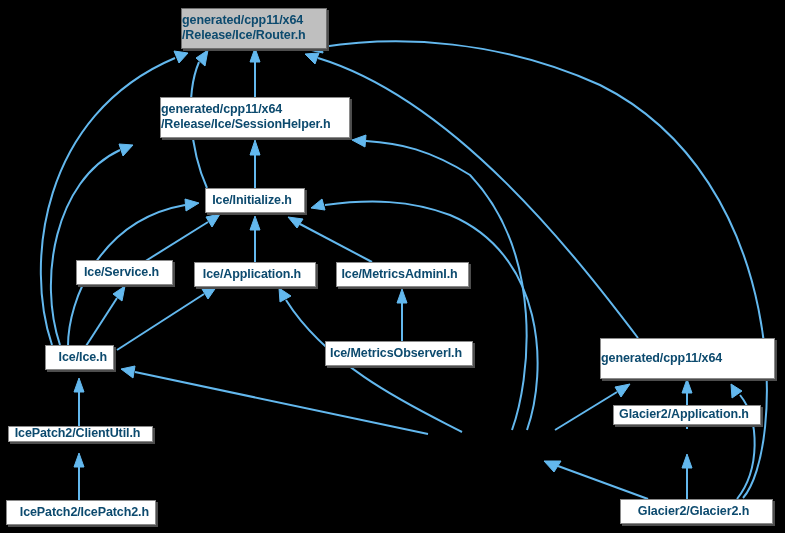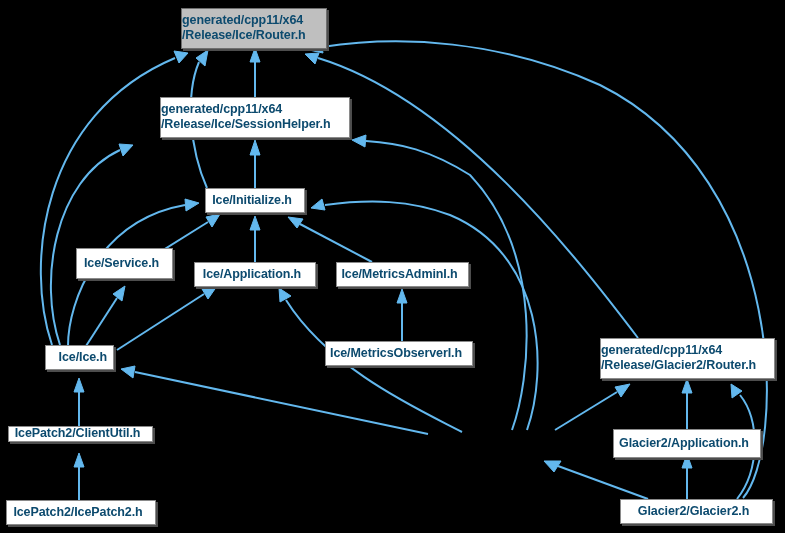--- a/index.html
+++ b/index.html
@@ -202,21 +202,21 @@
 
   <div class="node" style="left:160px; top:97px; width:190px; height:41px;">
     <span class="line">generated/cpp11/x64</span>
     <span class="line">/Release/Ice/SessionHelper.h</span>
   </div>
 
   <div class="node center-text" style="left:205px; top:188px; width:100px; height:25px;">
     <span class="line">Ice/Initialize.h</span>
   </div>
 
-  <div class="node center-text" style="left:76px; top:248px; width:97px; height:31px;">
+  <div class="node center-text" style="left:76px; top:260px; width:97px; height:25px;">
     <span class="line">Ice/Service.h</span>
   </div>
 
   <div class="node center-text" style="left:194px; top:262px; width:122px; height:25px;">
     <span class="line">Ice/Application.h</span>
   </div>
 
   <div class="node center-text" style="left:336px; top:262px; width:133px; height:25px;">
     <span class="line">Ice/MetricsAdminI.h</span>
   </div>
@@ -224,33 +224,32 @@
   <div class="node center-text" style="left:325px; top:341px; width:148px; height:25px;">
     <span class="line">Ice/MetricsObserverI.h</span>
   </div>
 
   <div class="node center-text" style="left:45px; top:345px; width:69px; height:25px;align-items:flex-end;">
     <span class="line">Ice/Ice.h</span>
   </div>
 
   <div class="node" style="left:600px; top:338px; width:175px; height:41px;">
     <span class="line">generated/cpp11/x64</span>
-    <span class="line">/Release/Glacier2/Router.h</span>
   </div>
 
   <div class="node center-text" style="left:8px; top:426px; width:145px; height:16px;">
     <span class="line">IcePatch2/ClientUtil.h</span>
   </div>
 
-  <div class="node center-text" style="left:6px; top:500px; width:150px; height:25px;">
+  <div class="node center-text" style="left:6px; top:500px; width:150px; height:25px;align-items:flex-end;">
     <span class="line">IcePatch2/IcePatch2.h</span>
   </div>
 
 
-  <div class="node center-text" style="left:613px; top:429px; width:148px; height:29px;">
+  <div class="node center-text" style="left:613px; top:405px; width:148px; height:20px;">
     <span class="line">Glacier2/Application.h</span>
   </div>
 
   <div class="node center-text" style="left:620px; top:499px; width:153px; height:25px;">
     <span class="line">Glacier2/Glacier2.h</span>
   </div>
 
 </div>
 
 </body></html>

